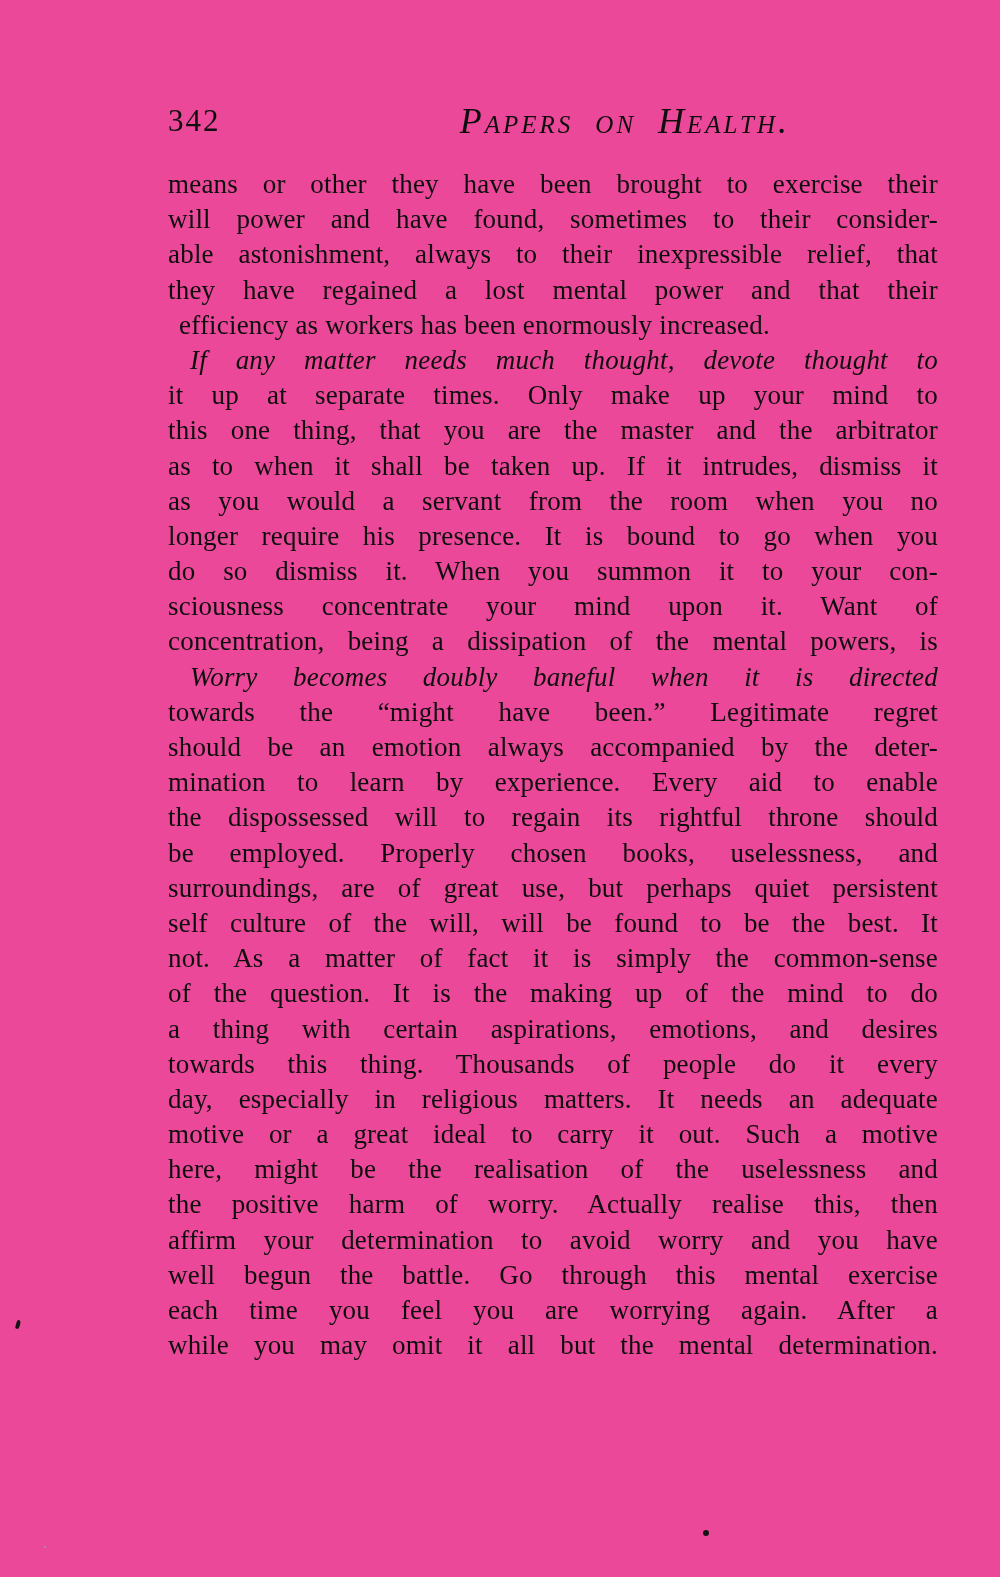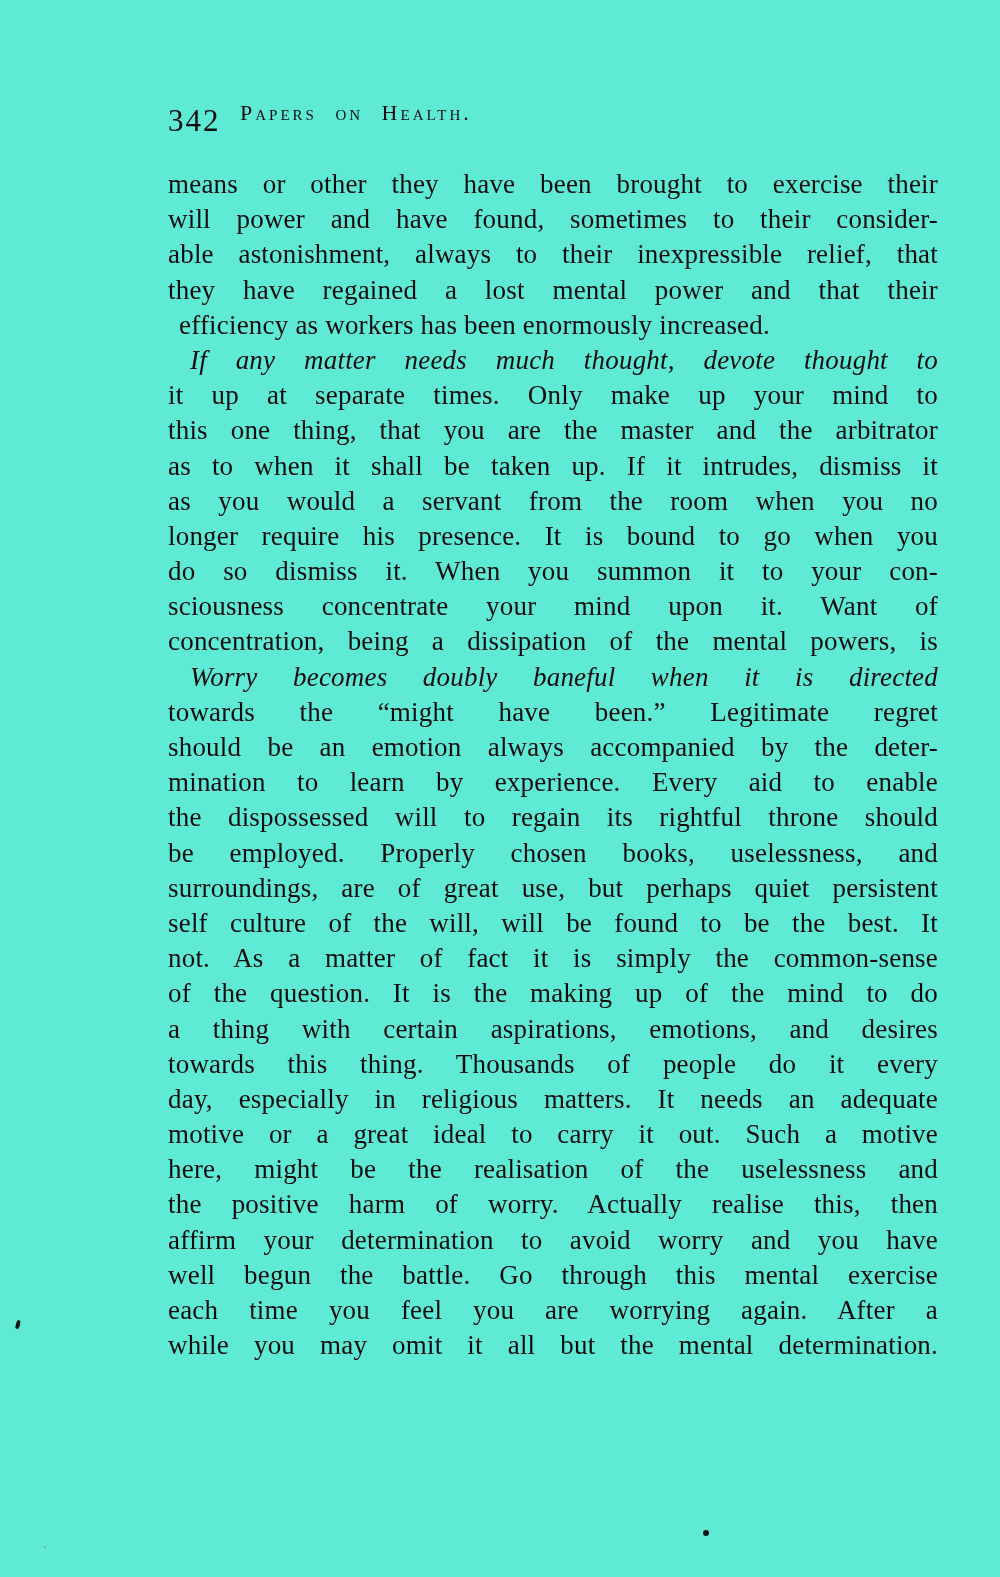--- a/index.html
+++ b/index.html
@@ -4,21 +4,21 @@
 <style>
   html, body {
     margin: 0;
     padding: 0;
     background: #ffffff;
   }
   .page {
     position: relative;
     width: 1000px;
     height: 1577px;
-    background: #5eead4;
+    background: #ec4899;
     color: #0e0e0e;
     font-family: "Liberation Serif", "DejaVu Serif", serif;
     overflow: hidden;
   }
   .header {
     position: absolute;
     top: 100px;
     left: 0;
     width: 1000px;
     height: 44px;
@@ -28,25 +28,26 @@
     left: 168px;
     top: 3px;
     font-size: 31px;
     letter-spacing: 2px;
   }
   .running-head {
     position: absolute;
     left: 240px;
     width: 550px;
     top: 0;
-    text-align: left;
+    text-align: right;
     font-variant: small-caps;
-    font-size: 22px;
+    font-size: 36px;
     letter-spacing: 3px;
     word-spacing: 10px;
+    font-style: italic;
   }
   .body-text {
     position: absolute;
     top: 167px;
     left: 168px;
     width: 770px;
   }
   .line {
     font-size: 27px;
     line-height: 35.2px;

